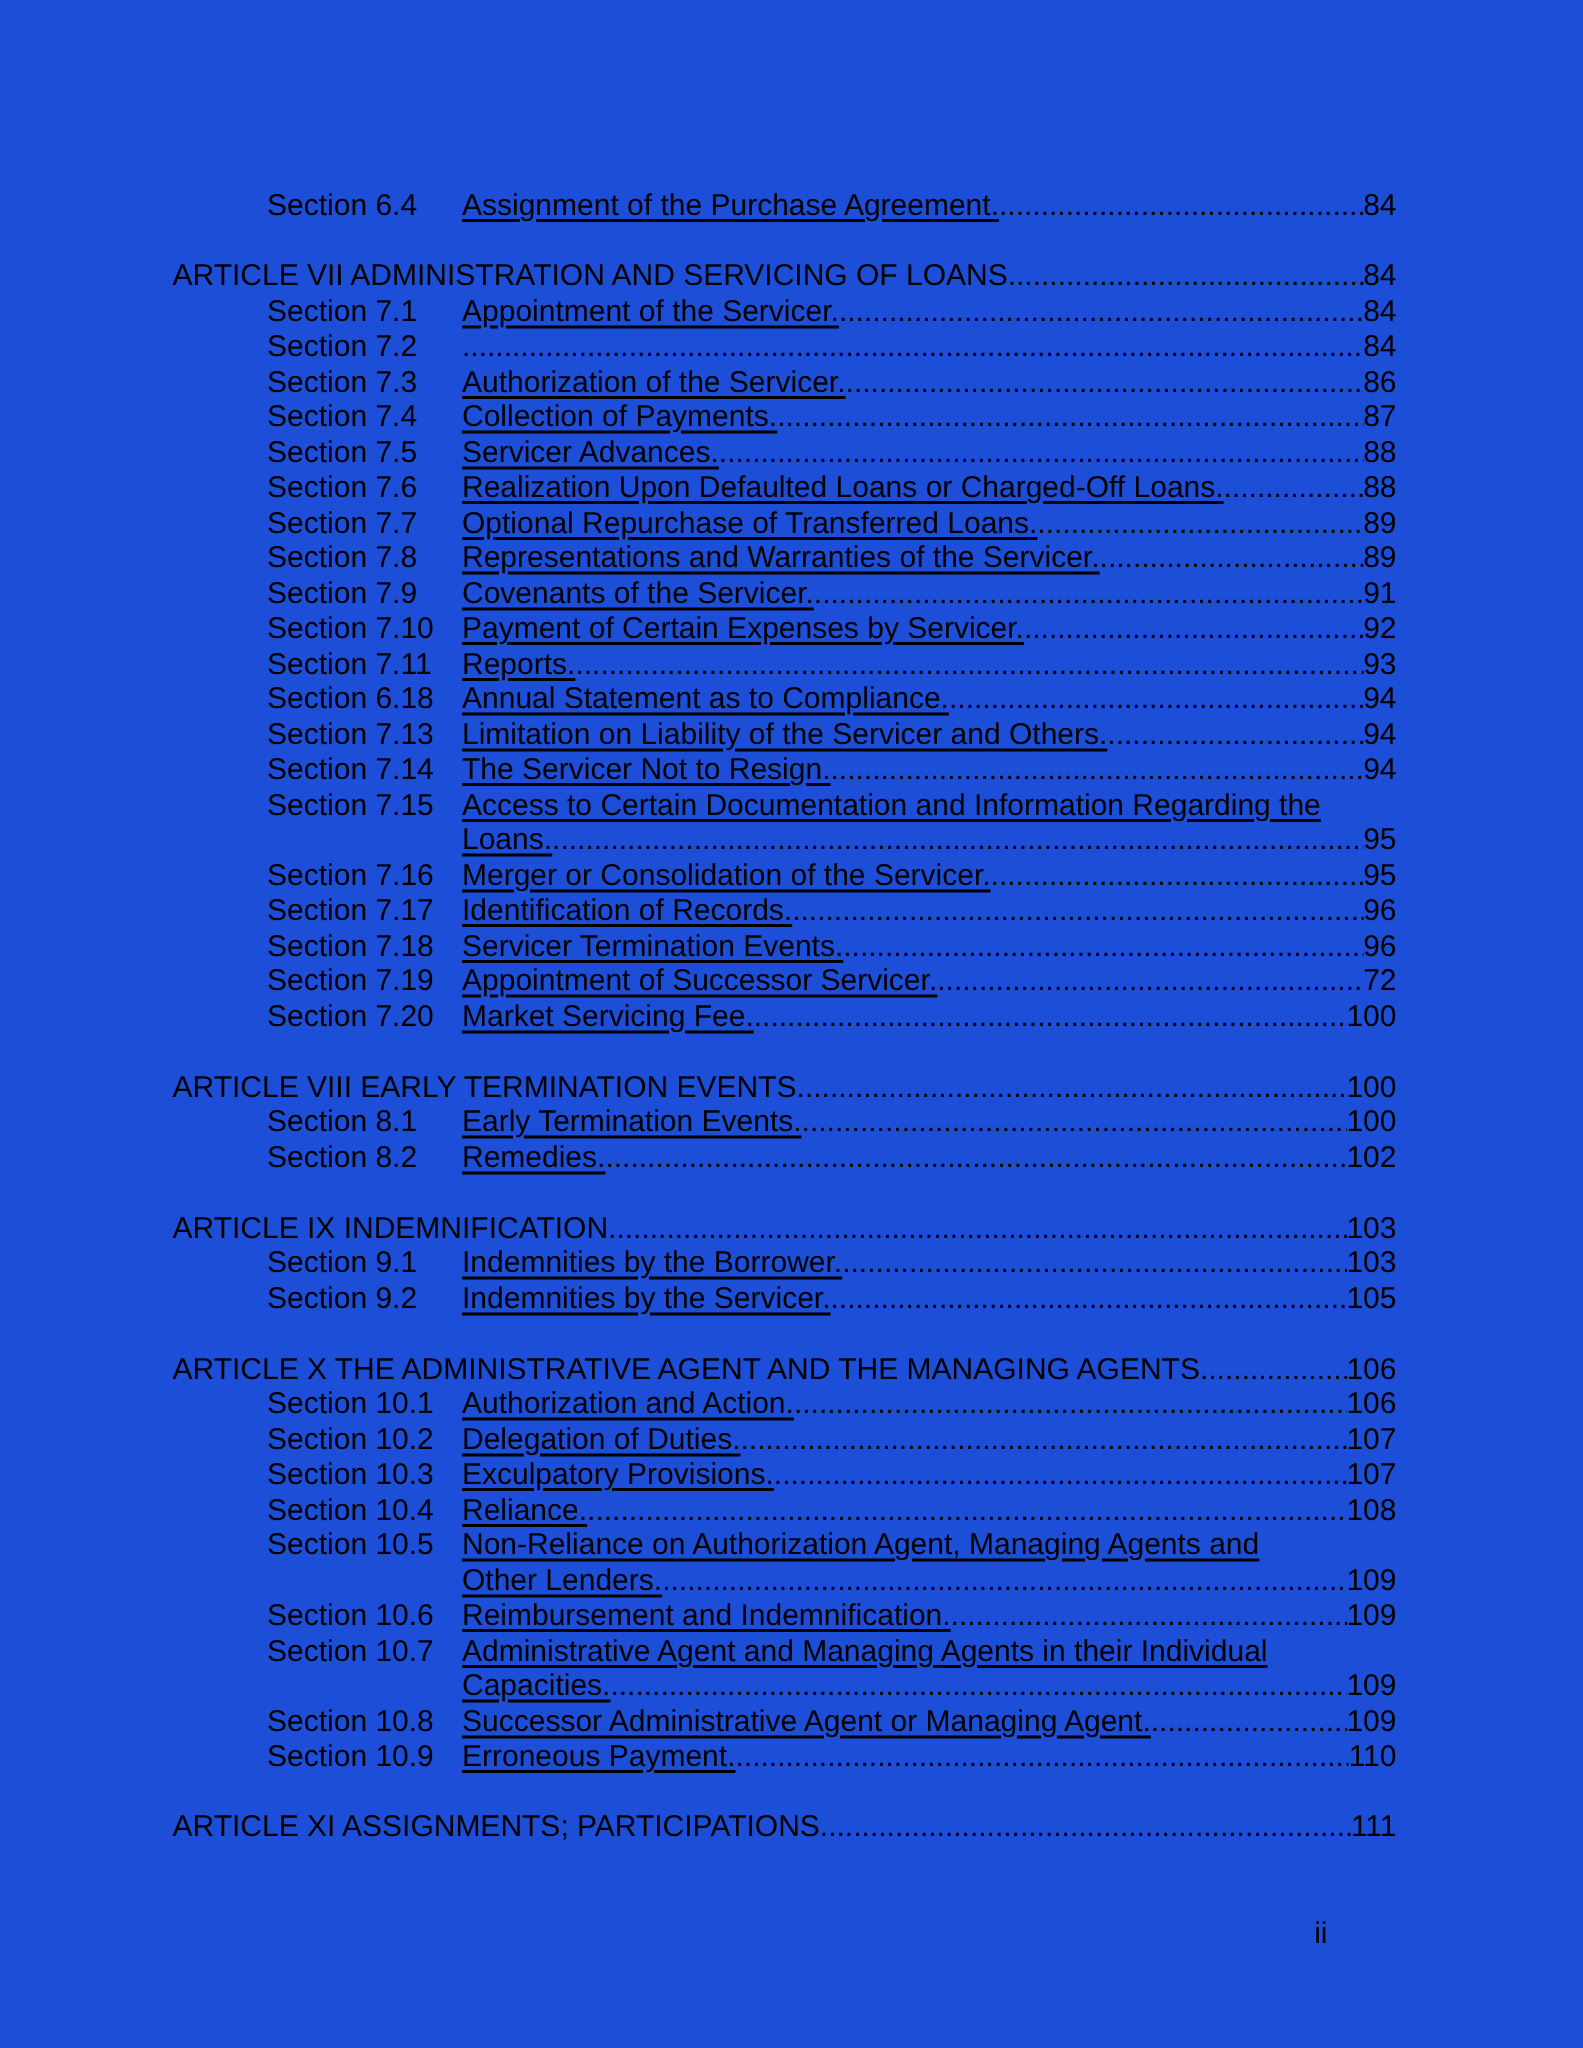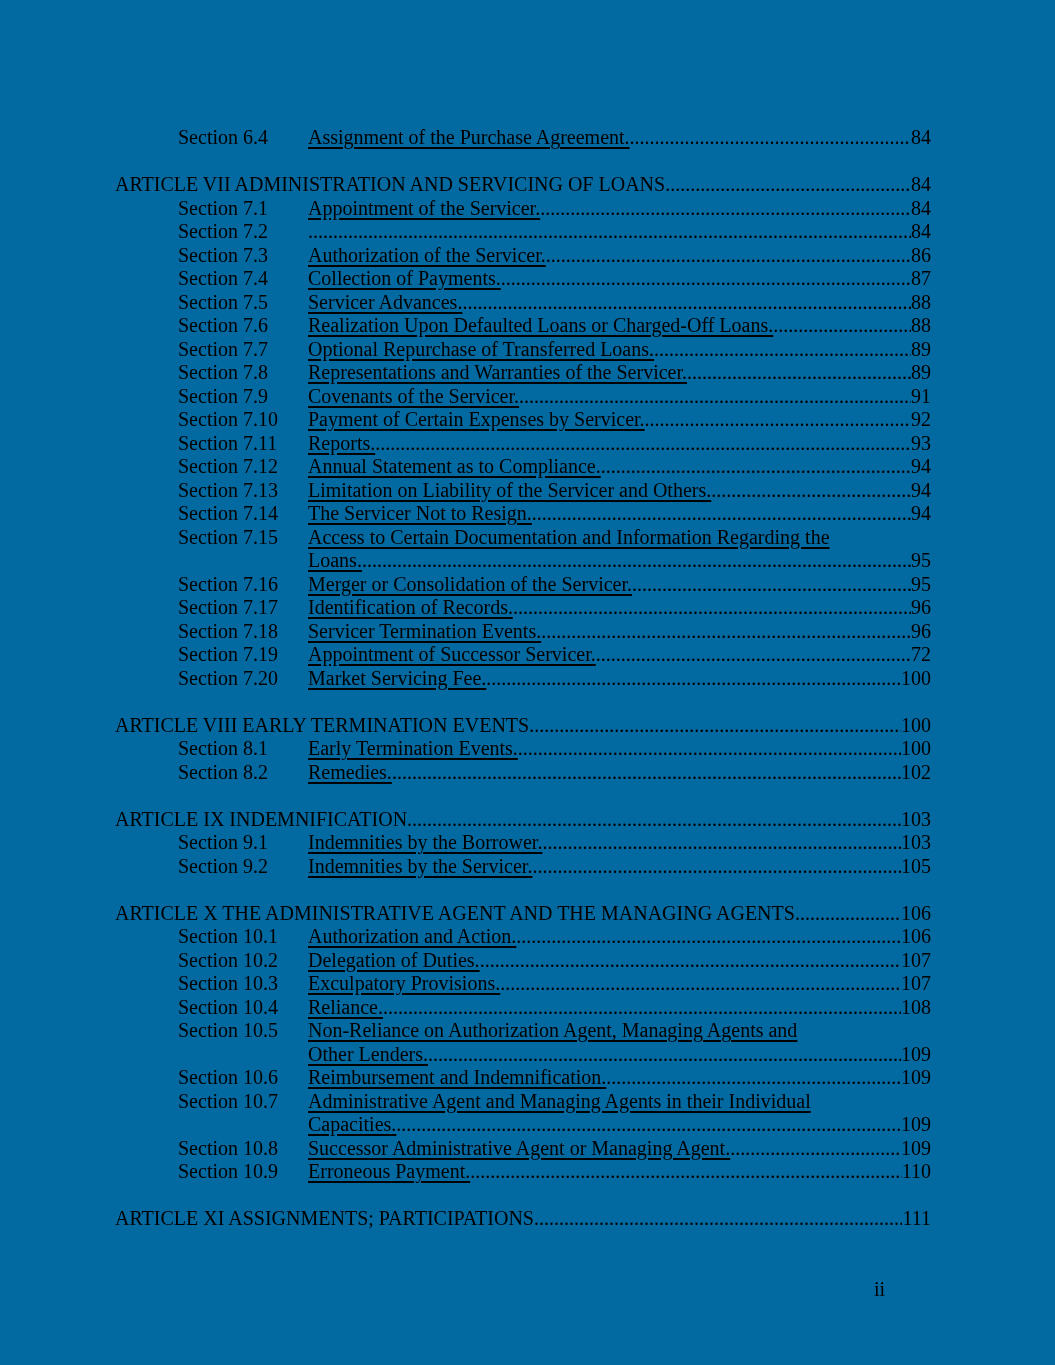--- a/index.html
+++ b/index.html
@@ -4,23 +4,23 @@
 <style>
   html, body {
     margin: 0;
     padding: 0;
     background: #ffffff;
   }
   .page {
     position: relative;
     width: 1055px;
     height: 1365px;
-    background: #0369a1;
+    background: #1d4ed8;
     color: #000000;
-    font-family: Liberation Serif, serif;
+    font-family: Liberation Sans, sans-serif;
     font-size: 20px;
     overflow: hidden;
   }
   .content {
     position: absolute;
     left: 115px;
     top: 126px;
     width: 816px;
   }
   .row {
@@ -152,21 +152,21 @@
           <span class="dots"></span>
           <span class="pagenum">92</span>
         </div>
         <div class="row">
           <span class="sec-label">Section 7.11</span>
           <span class="sec-title u">Reports.</span>
           <span class="dots"></span>
           <span class="pagenum">93</span>
         </div>
         <div class="row">
-          <span class="sec-label">Section 7.12</span>
+          <span class="sec-label">Section 6.18</span>
           <span class="sec-title u">Annual Statement as to Compliance.</span>
           <span class="dots"></span>
           <span class="pagenum">94</span>
         </div>
         <div class="row">
           <span class="sec-label">Section 7.13</span>
           <span class="sec-title u">Limitation on Liability of the Servicer and Others.</span>
           <span class="dots"></span>
           <span class="pagenum">94</span>
         </div>

